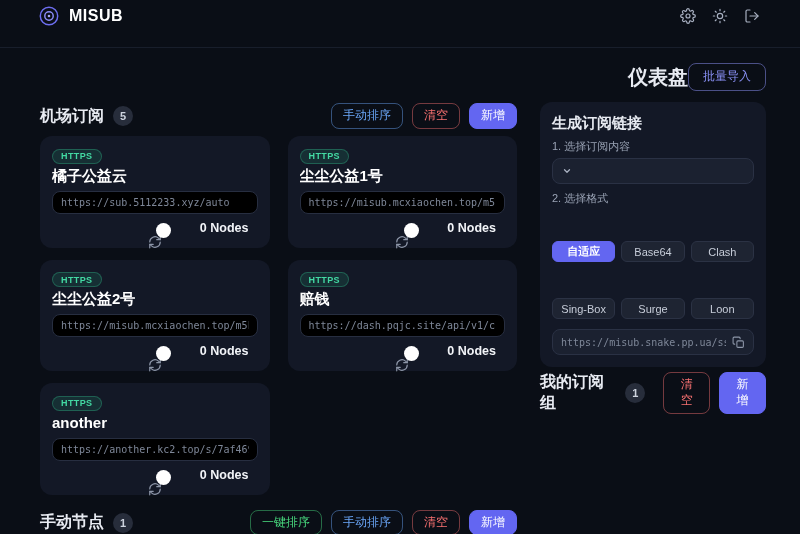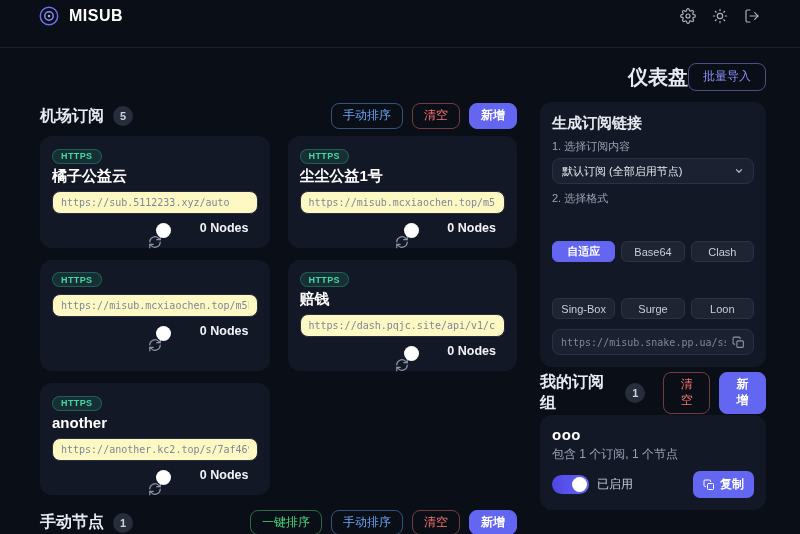--- a/index.html
+++ b/index.html
@@ -38,36 +38,36 @@
     display:inline-flex; align-items:center; justify-content:center;
   }
   .spacer { flex:1; }
   .chip {
     font-family:inherit; font-size:12px; padding:4px 11px; border-radius:8px;
     background:transparent; border:1px solid #39404f; color:#c7cdd9; cursor:pointer; line-height:1.3;
   }
   .chip.blue  { color:#6aa6f8; border-color:rgba(106,166,248,.45);padding-left:11px; }
   .chip.red   { color:#f87171; border-color:rgba(248,113,113,.45); }
   .chip.green { color:#4ade80; border-color:rgba(74,222,128,.45); }
-  .chip.solid { background:#6366f1; border-color:#6366f1; color:#fff; font-weight:700; }
+  .chip.solid { background:#6366f1; border-color:#6366f1; color:#fff; font-weight:400; }
   .chip.purple-outline { color:#8b92f8; border-color:rgba(139,146,248,.5); padding:5px 14px; }
 
   
   .cards-grid { display:grid; grid-template-columns:1fr 1fr; gap:12px 18px; margin-top:6px; }
   .sub-card { background:#131826; border-radius:12px; padding:9px 12px 8px; }
   .https-badge {
     display:inline-flex; align-items:center; height:15px; padding:0 8px; border-radius:999px;
     background:rgba(52,211,153,.12); border:1px solid rgba(52,211,153,.3);
     color:#43d9a3; font-size:9px; font-weight:700; letter-spacing:.4px;
   }
   .sub-name { font-size:15px; font-weight:700; margin-top:4px; line-height:16px; color:#fff;
               white-space:nowrap; overflow:hidden; }
   .url-input {
     margin-top:7px; width:100%; height:23px; padding:0 8px;
-    background:#fef9c3; border:1px solid #272e40; border-radius:8px;
+    background:#000000; border:1px solid #272e40; border-radius:8px;
     color:#7e8798; font-family:"DejaVu Sans Mono", monospace; font-size:10px; outline:none;
   }
   .card-foot { margin-top:7px; display:flex; align-items:center; height:19px;flex-direction:column; }
   .toggle { width:37px; height:19px; border-radius:10px; position:relative; cursor:pointer;
             background:linear-gradient(90deg,#4f46e5,#6366f1); }
   .toggle .knob { position:absolute; top:2px; right:2px; width:15px; height:15px; border-radius:50%; background:#fff; }
   .nodes { margin-left:auto; margin-right:9px; font-size:12.5px; font-weight:700; color:#f2f4f8; }
   .refresh-ic { color:#8d96a8; cursor:pointer; }
 
   
@@ -202,20 +202,21 @@
                   <path d="M3 12a9 9 0 0 1 15-6.7L21 8"></path>
                 <path d="M3 22v-6h6"></path>
                   <path d="M21 12a9 9 0 0 1-15 6.7L3 16"></path>
               </svg>
             </span>
           </div>
         </div>
 
         <div class="sub-card">
           <span class="https-badge">HTTPS</span>
+          <div class="sub-name">尘尘公益2号</div>
           <input class="url-input" readonly="" value="https://misub.mcxiaochen.top/m5LcwRmnAofxxMt" style="">
           <div class="card-foot">
             <span class="toggle">
                 <span class="knob"></span>
               </span>
             <span class="nodes">0 Nodes</span>
             <span class="refresh-ic">
               <svg width="14" height="14" viewBox="0 0 24 24" fill="none" stroke="currentColor" stroke-width="2" stroke-linecap="round" stroke-linejoin="round">
                 <path d="M21 2v6h-6"></path>
                   <path d="M3 12a9 9 0 0 1 15-6.7L21 8"></path>
@@ -280,21 +281,20 @@
 
     </div>
 
     <div class="col-right">
 
       <div class="gen-card">
         <h3 class="gen-title">生成订阅链接</h3>
 
         <div class="step-label">1. 选择订阅内容</div>
         <div class="select">
-          <span class="select-text">默认订阅 (全部启用节点)</span>
           <span>
             <svg width="10" height="10" viewBox="0 0 24 24" fill="none" stroke="#aab2c2" stroke-width="3" stroke-linecap="round" stroke-linejoin="round">
               <polyline points="6 9 12 15 18 9"></polyline>
             </svg>
           </span>
         </div>
 
         <div class="step-label">2. 选择格式</div>
         <div class="format-grid">
           <button class="fmt selected">自适应</button>
@@ -317,35 +317,16 @@
       </div>
 
       <div class="section-head groups-head">
         <h2 class="section-title">我的订阅组</h2>
         <span class="badge-count">1</span>
         <span class="spacer"></span>
         <button class="chip red">清空</button>
         <button class="chip solid">新增</button>
       </div>
 
-      <div class="group-card">
-        <div class="group-name">ooo</div>
-        <div class="group-sum">包含 1 个订阅, 1 个节点</div>
-        <div class="group-foot">
-          <span class="toggle">
-              <span class="knob"></span>
-            </span>
-          <span class="enabled-label">已启用</span>
-          <button class="copy-btn">
-            <span>
-              <svg width="12" height="12" viewBox="0 0 24 24" fill="none" stroke="currentColor" stroke-width="2" stroke-linecap="round" stroke-linejoin="round">
-                <rect x="9" y="9" width="12" height="12" rx="2"></rect>
-                <path d="M5 15H4a2 2 0 0 1-2-2V4a2 2 0 0 1 2-2h9a2 2 0 0 1 2 2v1"></path>
-              </svg>
-            </span>
-            <span>复制</span>
-          </button>
-        </div>
-      </div>
 
     </div>
   </div>
 </div>
 
 </body></html>

